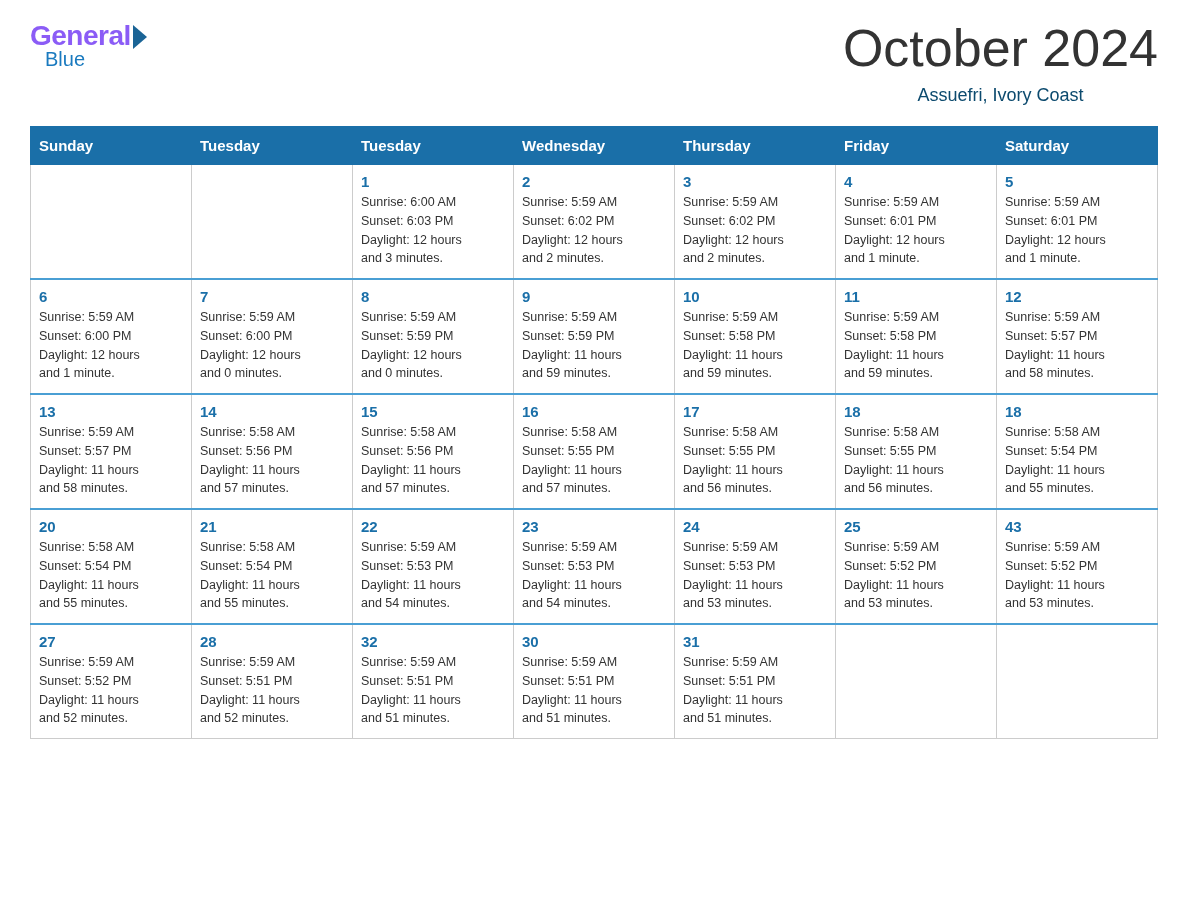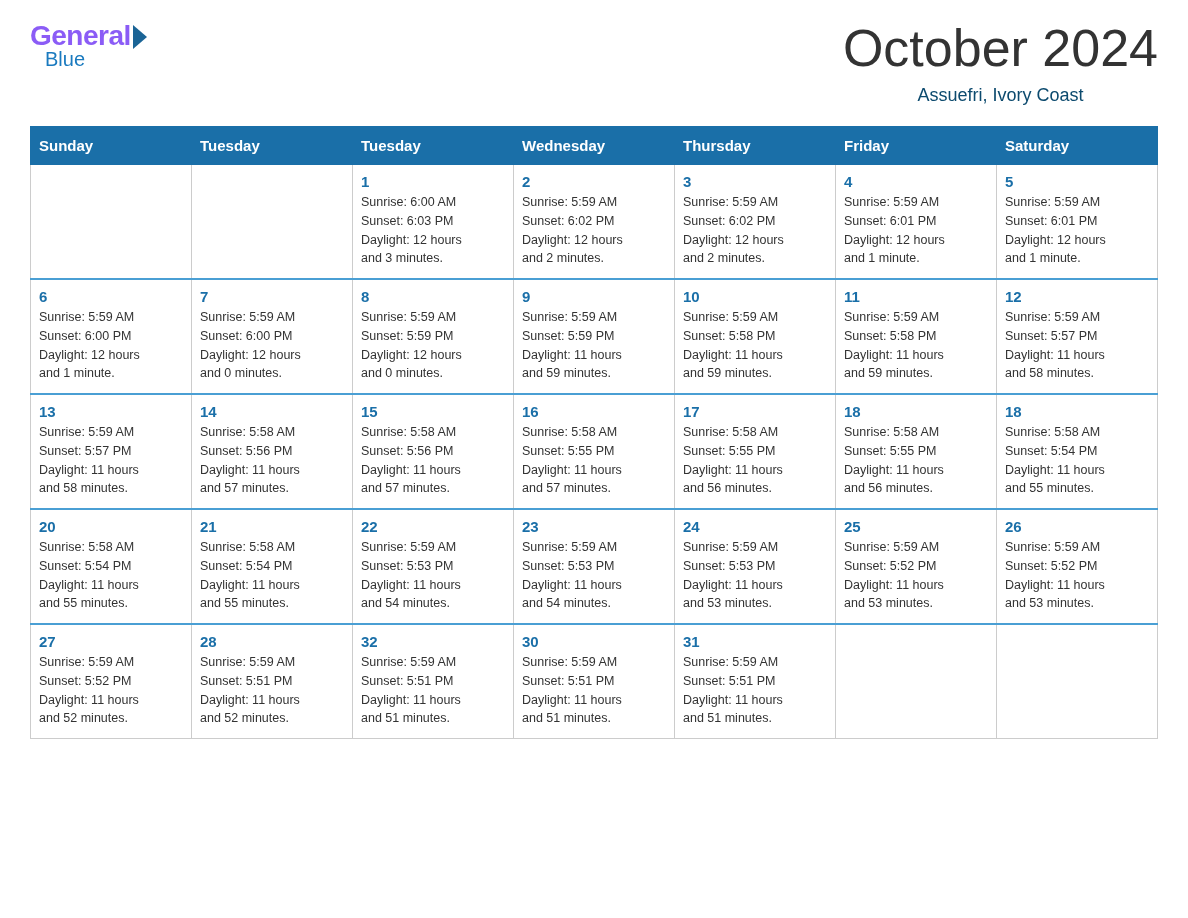--- a/index.html
+++ b/index.html
@@ -319,21 +319,21 @@
 and 53 minutes.</div>
         </td>
         <td>
           <span class="day-num">25</span>
           <div class="day-info" style="white-space: pre-line;">Sunrise: 5:59 AM
 Sunset: 5:52 PM
 Daylight: 11 hours
 and 53 minutes.</div>
         </td>
         <td>
-          <span class="day-num">26</span>
+          <span class="day-num">43</span>
           <div class="day-info" style="white-space: pre-line;">Sunrise: 5:59 AM
 Sunset: 5:52 PM
 Daylight: 11 hours
 and 53 minutes.</div>
         </td>
       </tr>
       <tr>
         <td>
           <span class="day-num">27</span>
           <div class="day-info" style="white-space: pre-line;">Sunrise: 5:59 AM

